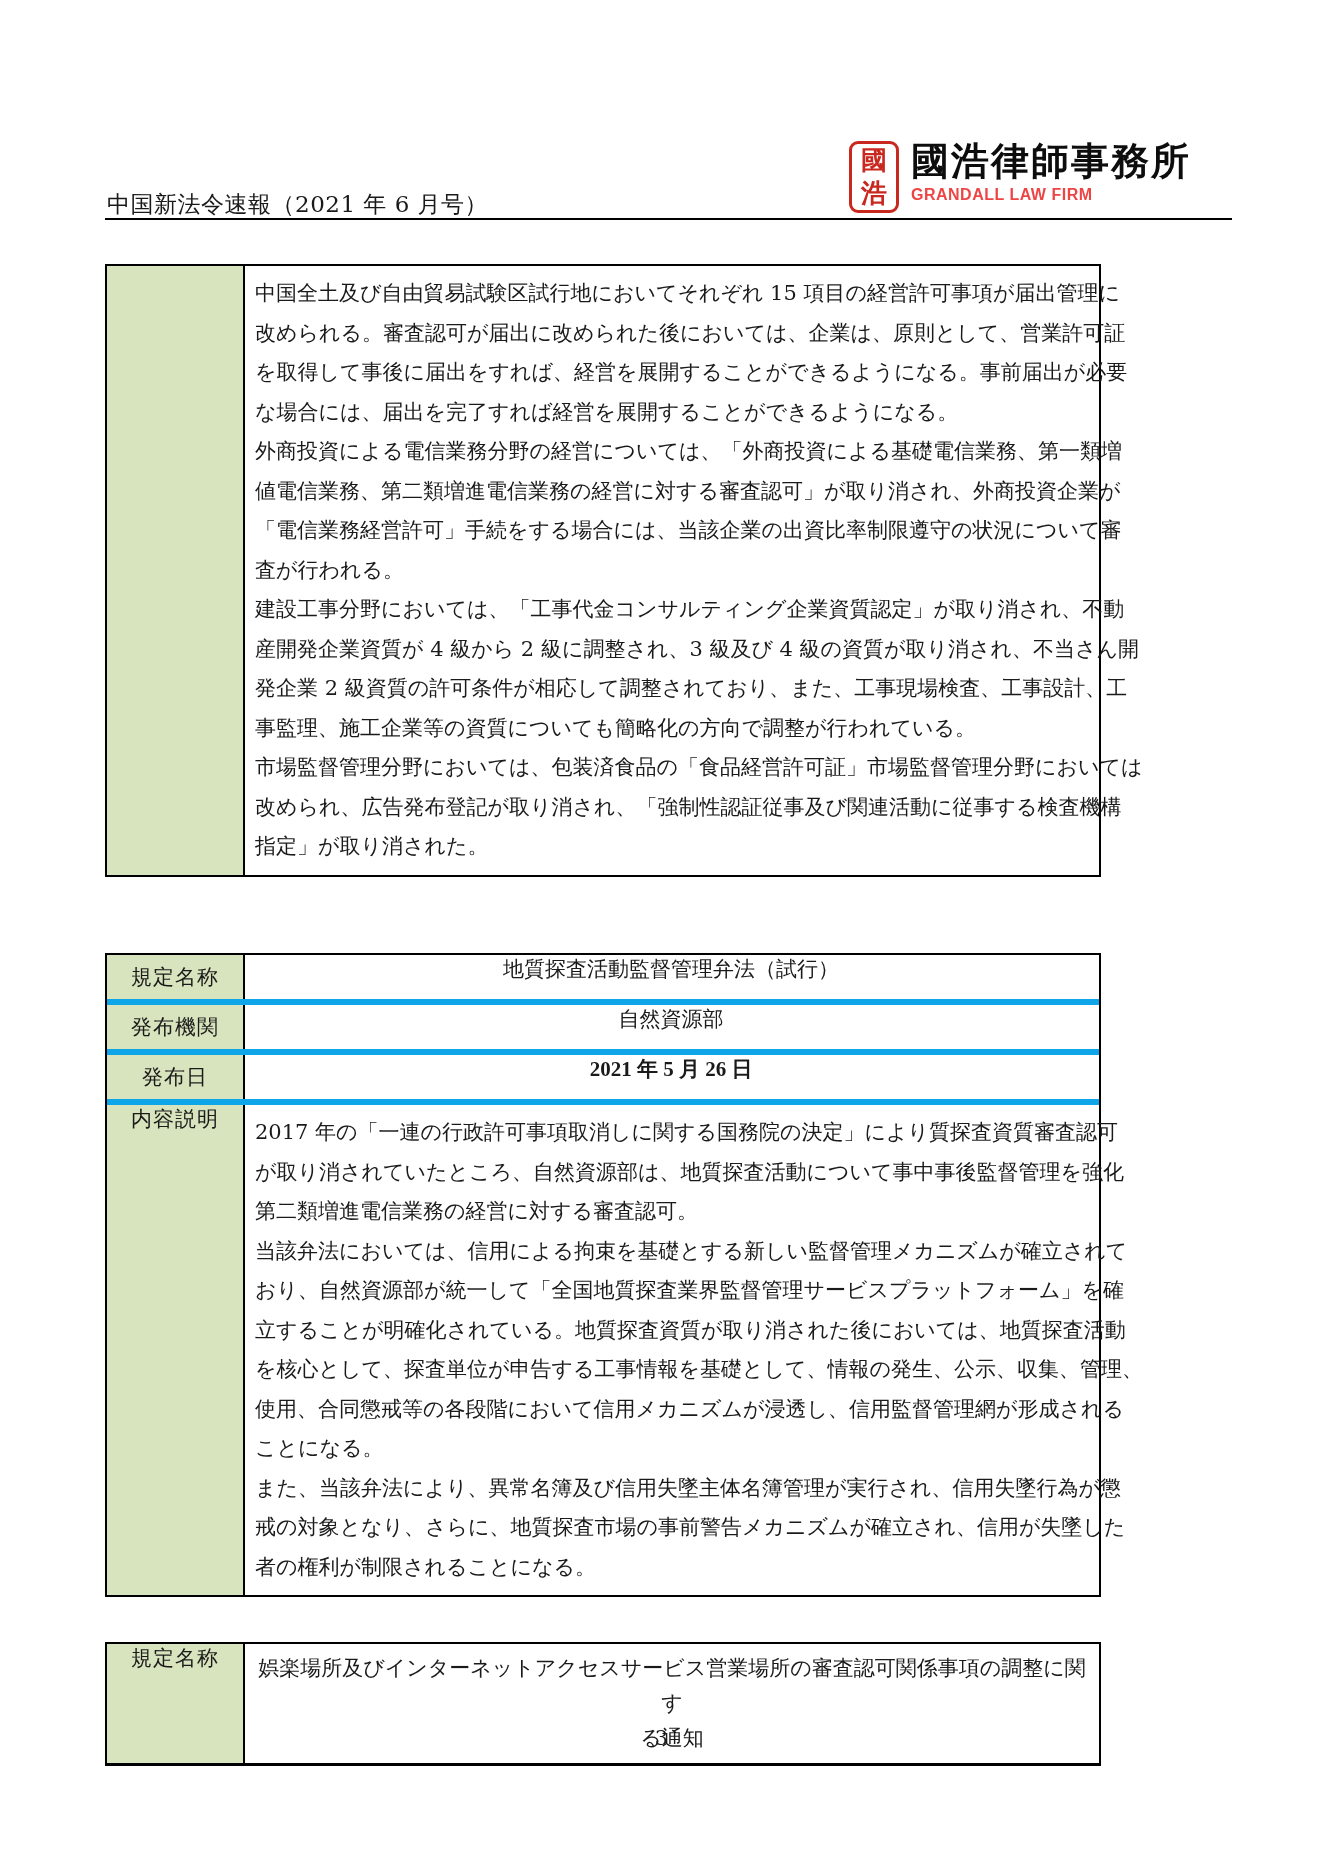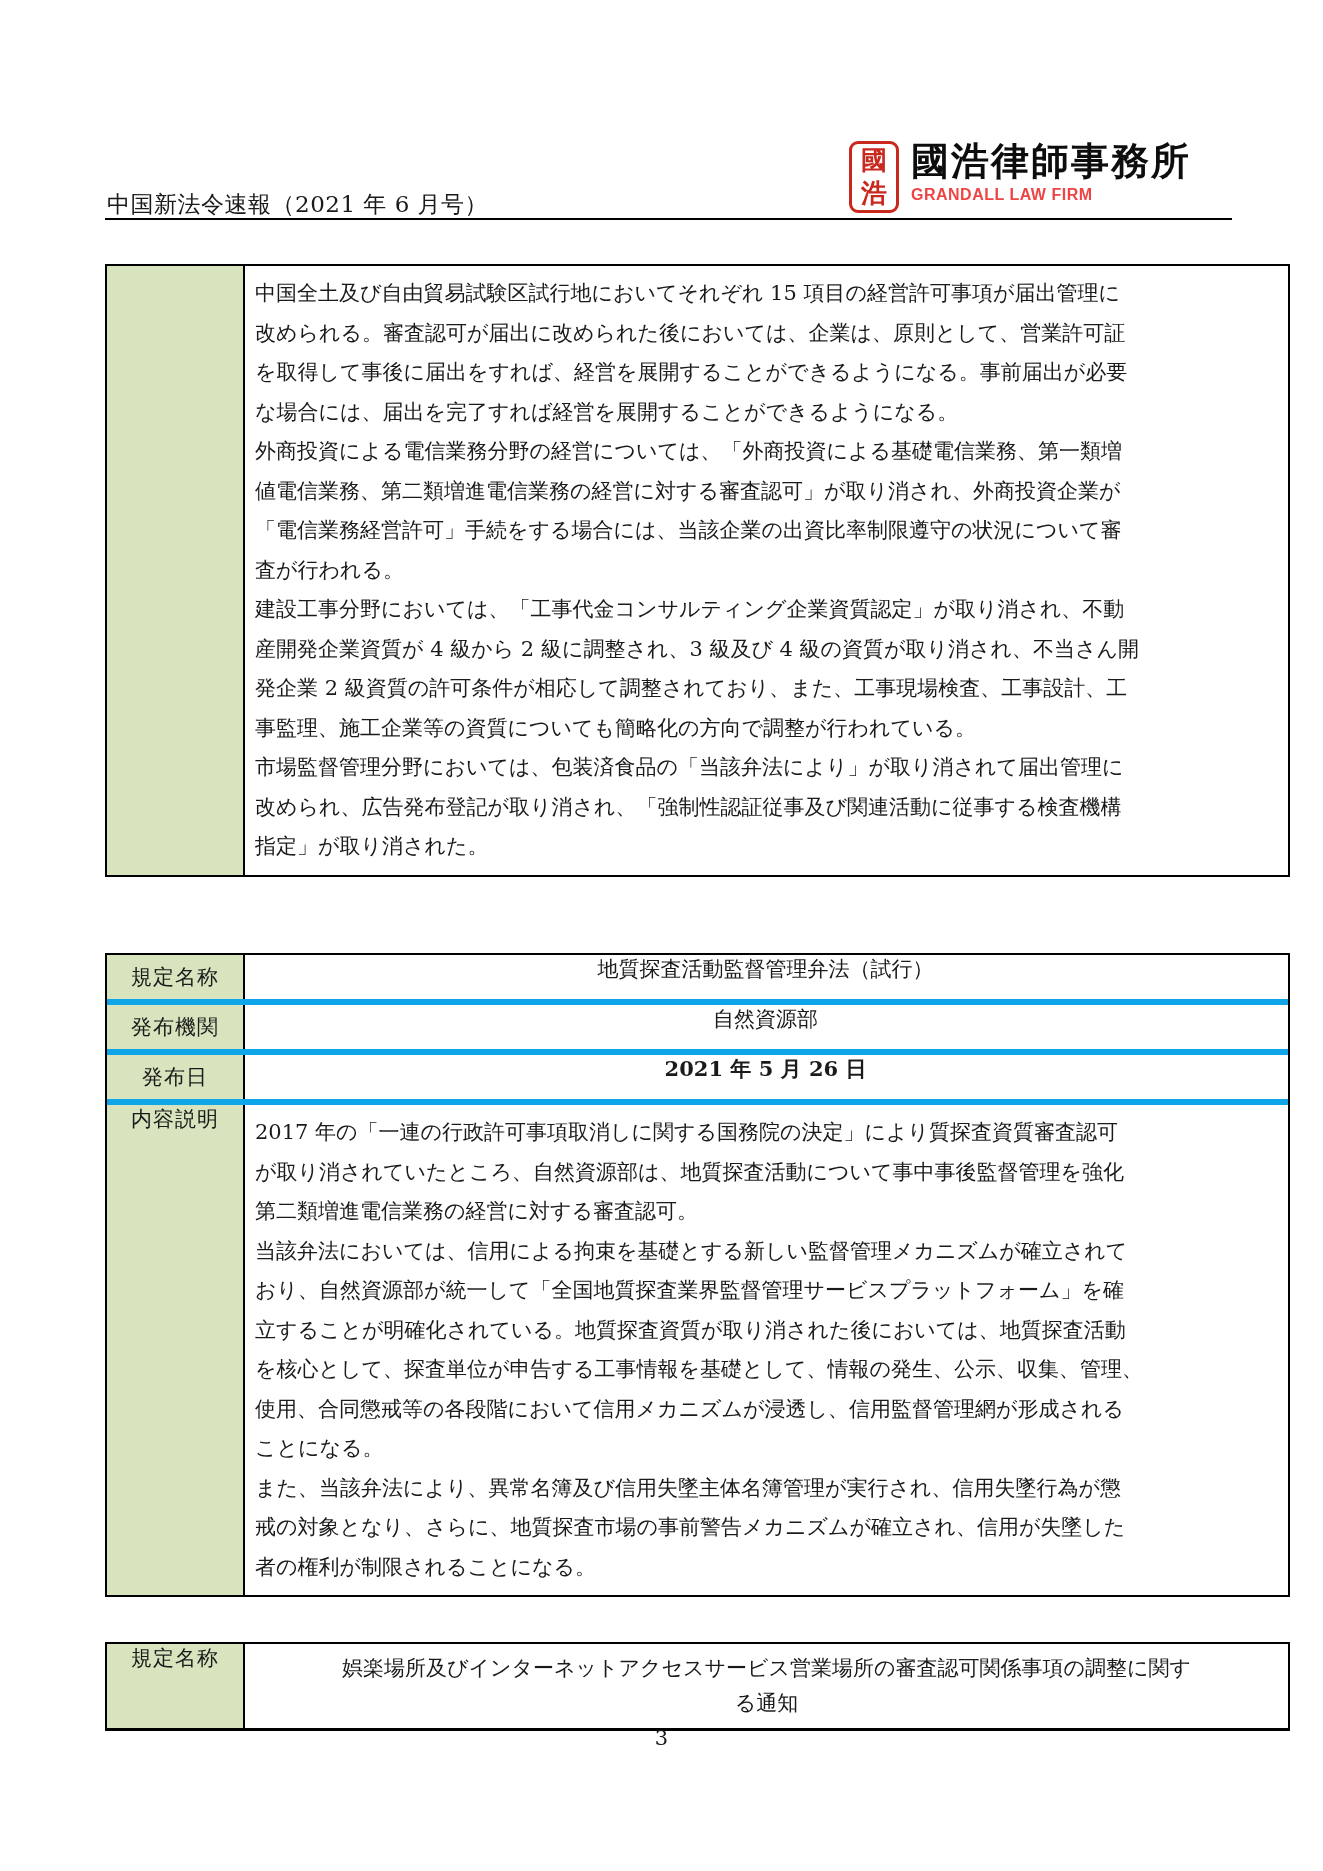--- a/index.html
+++ b/index.html
@@ -18,33 +18,33 @@
   }
   .seal-ch { font-size:26px; line-height:1.05; }
   .logo-txt { margin-left:12px; }
   .logo-cjk { font-size:38px; font-weight:600; letter-spacing:2px; line-height:1.1; color:#0d0d0d;
               font-family:"Liberation Sans","DejaVu Sans",sans-serif; }
   .logo-en  { font-size:16px; font-weight:700; color:#ef4444; letter-spacing:0.5px; margin-top:3px;
               font-family:"Liberation Sans","DejaVu Sans",sans-serif; }
   .hdr-rule { position:absolute; left:105px; top:218px; width:1127px; height:2px; background:#000; }
 
   
-  .tbl { position:absolute; left:105px; width:1185px; border:2px solid #000; box-sizing:border-box; background:#fff; }
+  .tbl { position:absolute; left:105px; width:996px; border:2px solid #000; box-sizing:border-box; background:#fff; }
   .trow { display:flex; }
   .trow + .trow { border-top:6px solid #0ea5e9; }
   .lbl {
     flex:0 0 138px; width:138px; background:#d7e4bd; border-right:2px solid #000;
     box-sizing:border-box; display:flex; align-items:center; justify-content:center;
     font-size:21px; letter-spacing:1px;
   }
   .lbl-top { align-items:flex-start; }
   .cnt { flex:1; padding:8px 12px 8px 10px; font-size:21px; box-sizing:border-box; }
   .tline { line-height:39.5px; white-space:pre; }
   .hrow { height:44px; }
-  .hrow .cnt { display:flex; align-items:center; justify-content:center; padding-top:0; padding-bottom:16px; }
+  .hrow .cnt { display:flex; align-items:center; justify-content:center; padding-top:0; padding-bottom:16px;font-family:Liberation Serif, serif; }
   .bold { font-weight:bold; }
 
   .t1 { top:264px; }
   .t2 { top:953px; }
   .t3 { top:1642px; border-bottom-width:3px; }
   .t3 .cnt { padding:7px 12px; }
   .t3 .tline { line-height:35px; text-align:center; white-space:normal;font-family:Liberation Serif, serif; }
 
   .footer-page { position:absolute; left:0; top:1726px; width:100%; text-align:center; font-size:21px; }
 </style>
@@ -77,21 +77,21 @@
           <div class="tline">を取得して事後に届出をすれば、経営を展開することができるようになる。事前届出が必要</div>
           <div class="tline">な場合には、届出を完了すれば経営を展開することができるようになる。</div>
           <div class="tline">外商投資による電信業務分野の経営については、「外商投資による基礎電信業務、第一類増</div>
           <div class="tline">値電信業務、第二類増進電信業務の経営に対する審査認可」が取り消され、外商投資企業が</div>
           <div class="tline">「電信業務経営許可」手続をする場合には、当該企業の出資比率制限遵守の状況について審</div>
           <div class="tline">査が行われる。</div>
           <div class="tline">建設工事分野においては、「工事代金コンサルティング企業資質認定」が取り消され、不動</div>
           <div class="tline">産開発企業資質が 4 級から 2 級に調整され、3 級及び 4 級の資質が取り消され、不当さん開</div>
           <div class="tline">発企業 2 級資質の許可条件が相応して調整されており、また、工事現場検査、工事設計、工</div>
           <div class="tline">事監理、施工企業等の資質についても簡略化の方向で調整が行われている。</div>
-          <div class="tline">市場監督管理分野においては、包装済食品の「当該弁法により」が取り消されて届出管理に</div>
+          <div class="tline">市場監督管理分野においては、包装済食品の「食品経営許可証」市場監督管理分野においては</div>
           <div class="tline">改められ、広告発布登記が取り消され、「強制性認証従事及び関連活動に従事する検査機構</div>
           <div class="tline">指定」が取り消された。</div>
         </div>
     </div>
   </div>
 
   <div class="tbl t2">
     <div class="trow hrow">
       <div class="lbl">規定名称</div>
       <div class="cnt">地質探査活動監督管理弁法（試行）</div>

